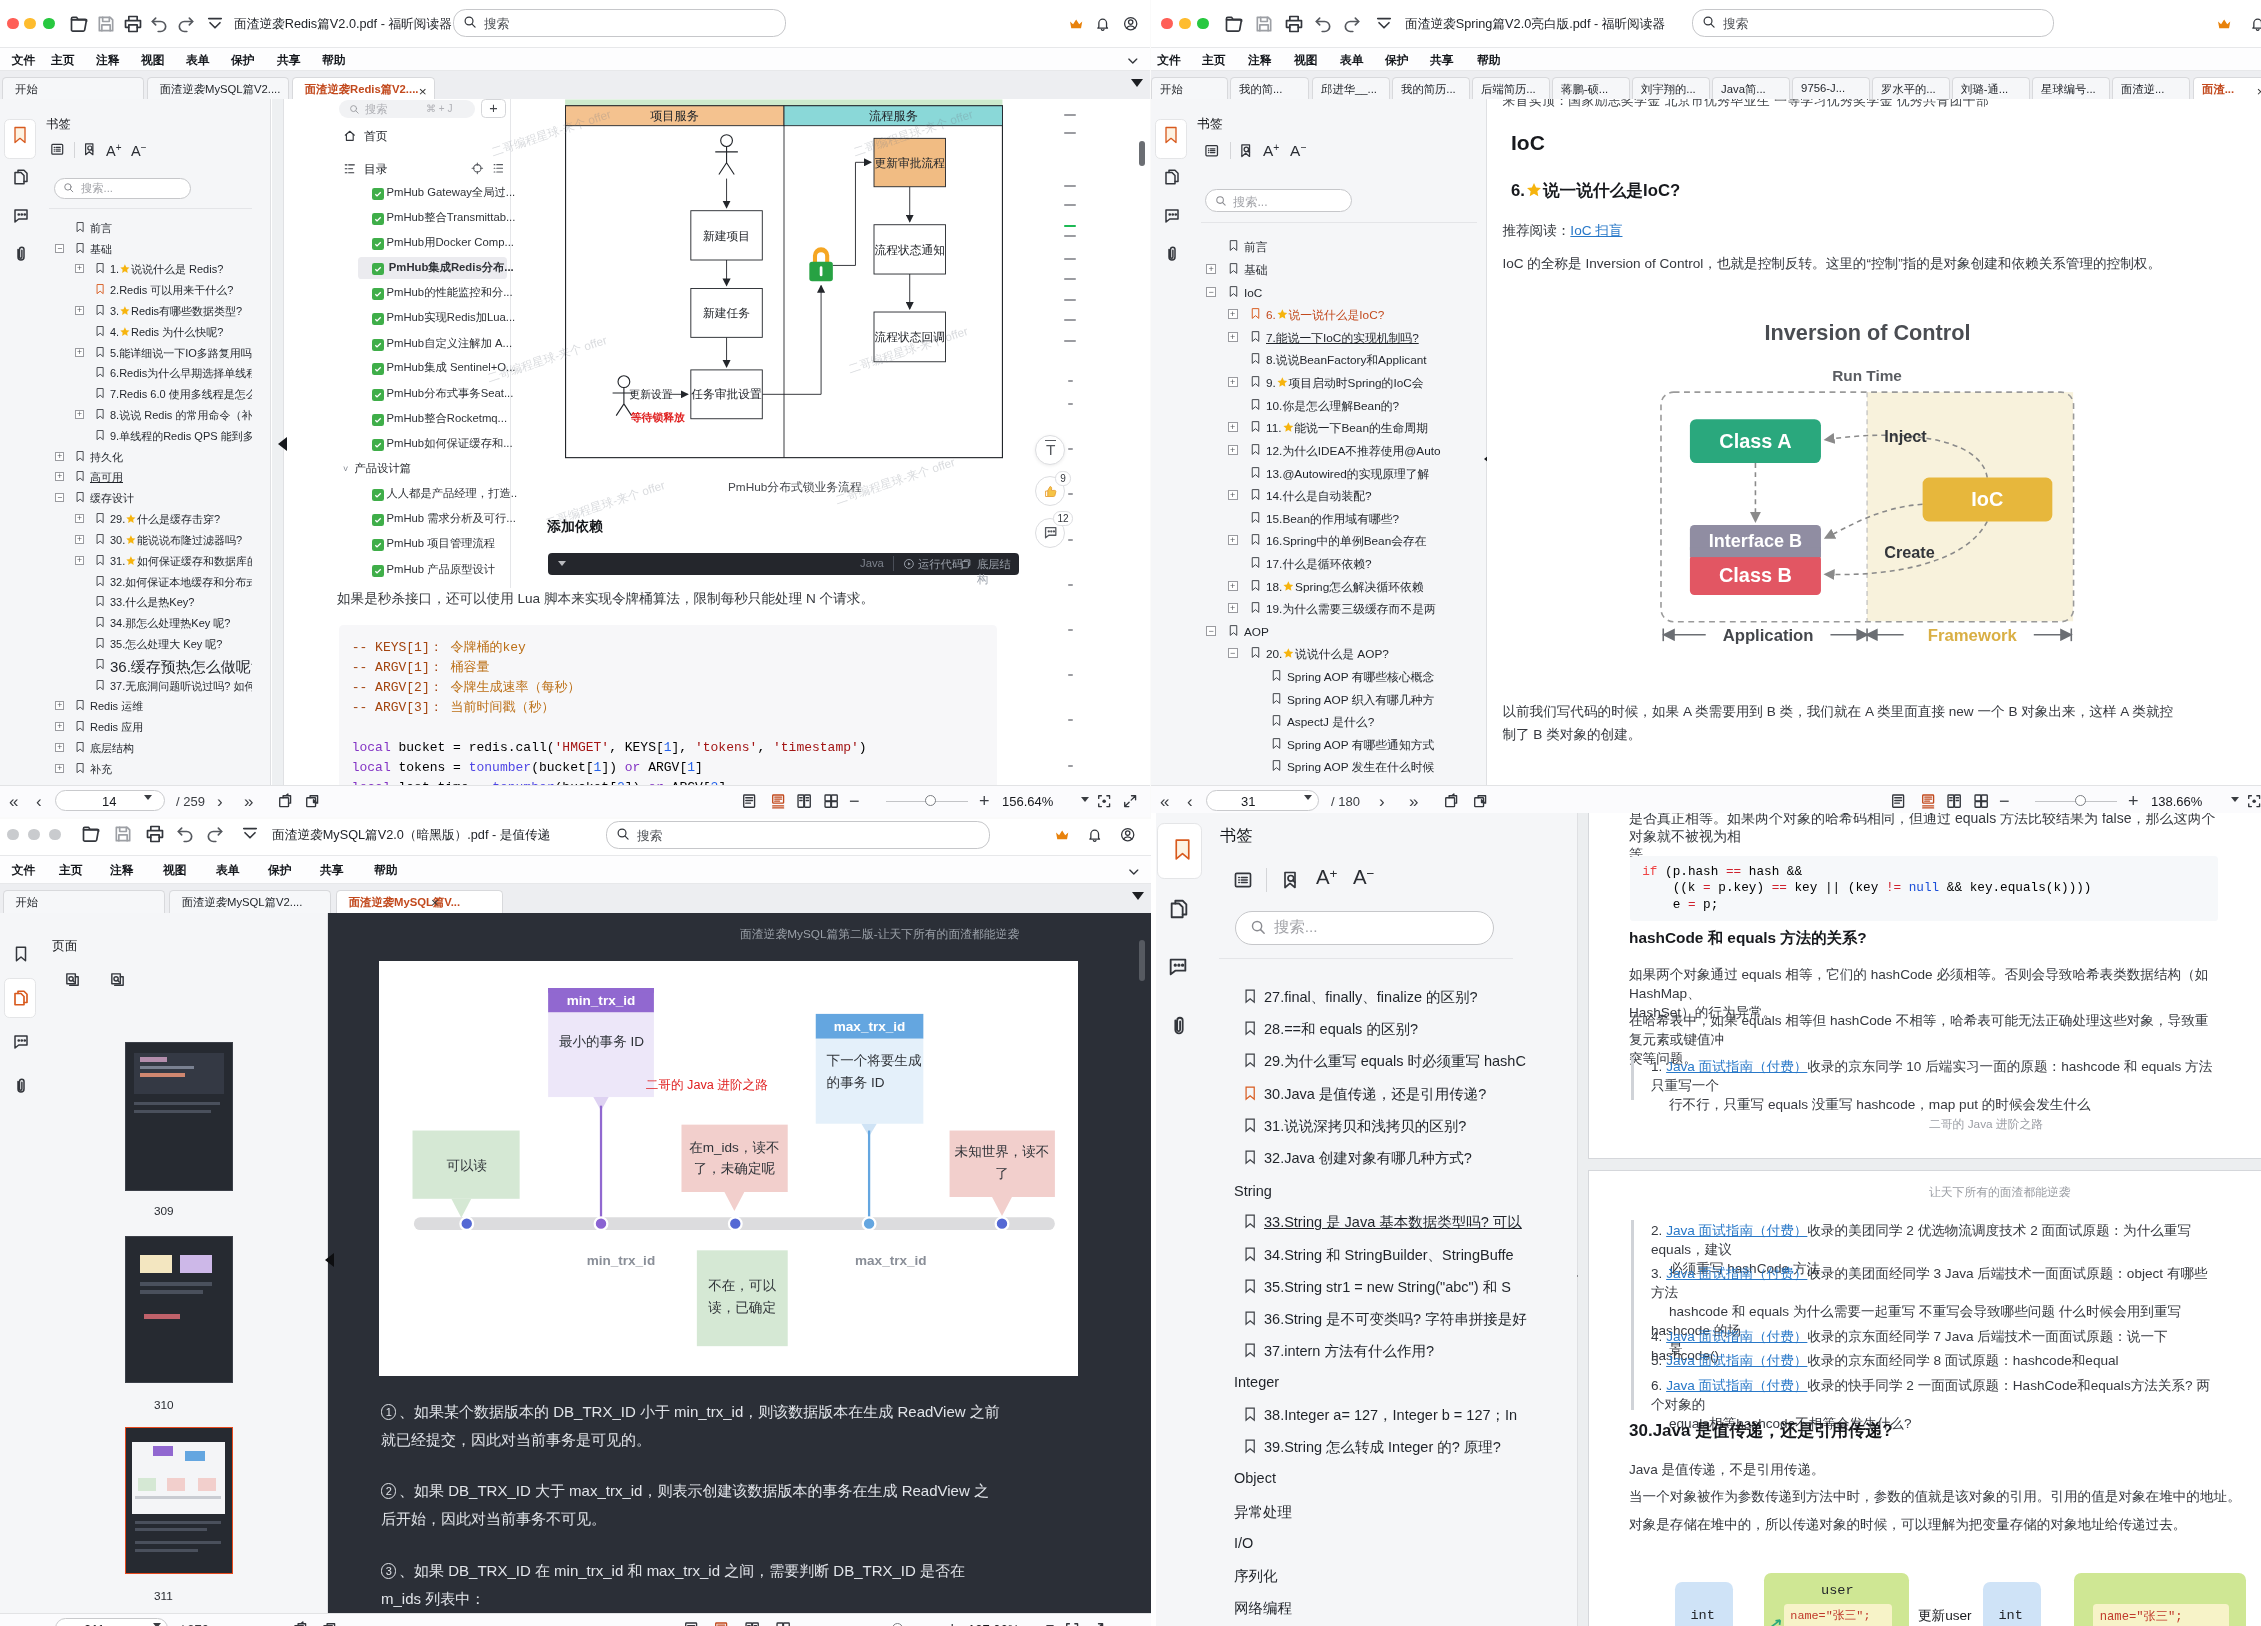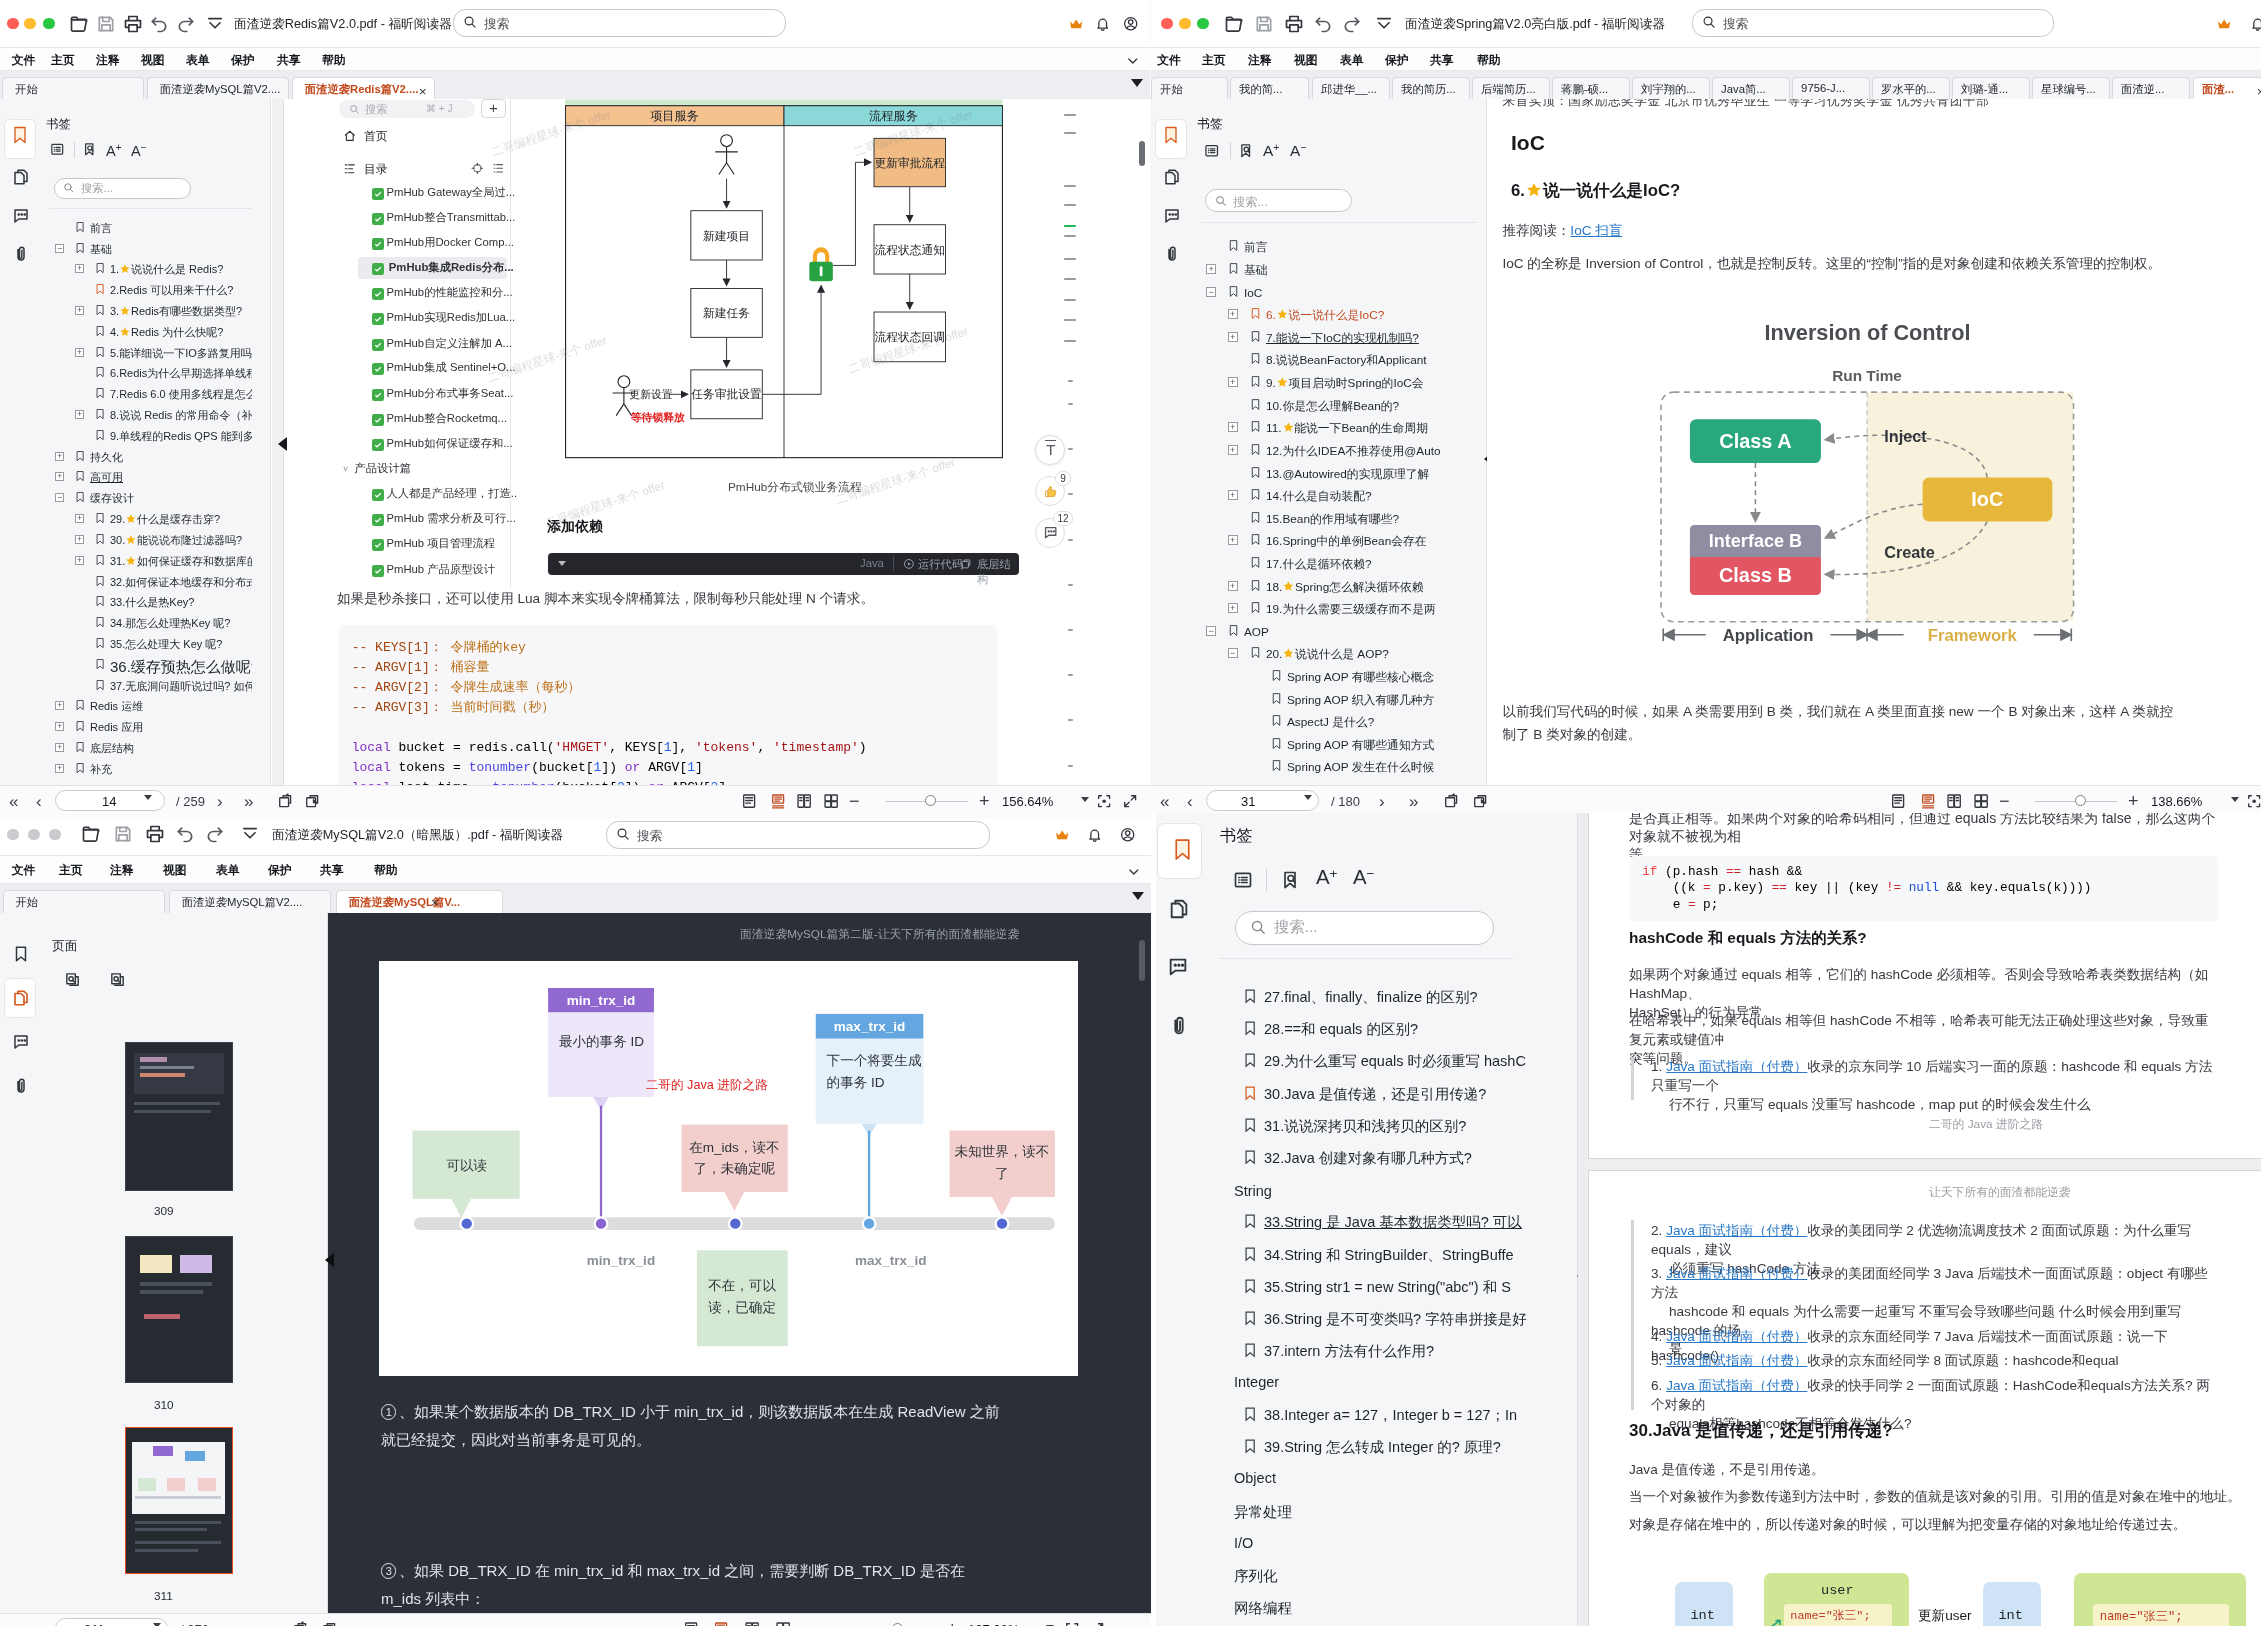--- a/index.html
+++ b/index.html
@@ -1193,21 +1193,21 @@
       </svg>
   <svg class="ic" style="left:175px;top:5.4px;stroke:#55585e" width="20" height="20" viewBox="0 0 44 44">
         <use href="#undo"></use>
       </svg>
   <svg class="ic" style="left:205px;top:5.4px;stroke:#55585e" width="20" height="20" viewBox="0 0 44 44">
         <use href="#redo"></use>
       </svg>
   <svg class="ic" style="left:240px;top:5.4px" width="20" height="20" viewBox="0 0 44 44">
         <use href="#chevv"></use>
       </svg>
-  <div class="abs" style="left:272px;top:8.1px;font-size:12.7px;color:#1d2025">面渣逆袭MySQL篇V2.0（暗黑版）.pdf - 福昕阅读器</div>
+  <div class="abs" style="left:272px;top:8.1px;font-size:12.7px;color:#1d2025">面渣逆袭MySQL篇V2.0（暗黑版）.pdf - 是值传递</div>
   <div class="srch" style="left:606px;top:1.8px;width:384px;height:28px"></div>
   <svg class="ic" style="left:616px;top:8.1px" width="14.5" height="14.5" viewBox="0 0 32 32">
         <use href="#mag"></use>
       </svg>
   <div class="abs" style="left:637px;top:9px;font-size:12.7px;color:#4d5055">搜索</div>
   <svg class="ic" style="left:1054px;top:7.7px" width="16.3" height="16.3" viewBox="0 0 36 36">
         <use href="#crown"></use>
       </svg>
   <svg class="ic" style="left:1087px;top:7.7px" width="15.4" height="15.4" viewBox="0 0 34 34">
         <use href="#bell"></use>
@@ -1342,20 +1342,21 @@
 <text x="786" y="470" text-anchor="middle">了，未确定呢</text>
 <text x="1378" y="432" text-anchor="middle">未知世界，读不</text>
 <text x="1378" y="480" text-anchor="middle">了</text>
 <text x="535" y="673" text-anchor="middle" font-weight="bold" fill="#8a8f98">min_trx_id</text>
 <text x="1132" y="673" text-anchor="middle" font-weight="bold" fill="#8a8f98">max_trx_id</text>
 <text x="803" y="727" text-anchor="middle">不在，可以</text>
 <text x="803" y="776" text-anchor="middle">读，已确定</text>
 </g>
 </svg>
 <div class="abs" style="left:53px;top:485px;font-size:15px;color:#e2e5ea;line-height:28px;width:692px"><span class="cnum">1</span>、如果某个数据版本的 DB_TRX_ID 小于 min_trx_id，则该数据版本在生成 ReadView 之前<br>就已经提交，因此对当前事务是可见的。</div>
+<div class="abs" style="left:53px;top:564px;font-size:15px;color:#e2e5ea;line-height:28px;width:692px"><span class="cnum">2</span>、如果 DB_TRX_ID 大于 max_trx_id，则表示创建该数据版本的事务在生成 ReadView 之<br>后开始，因此对当前事务不可见。</div>
 <div class="abs" style="left:53px;top:644px;font-size:15px;color:#e2e5ea;line-height:28px;width:692px"><span class="cnum">3</span>、如果 DB_TRX_ID 在 min_trx_id 和 max_trx_id 之间，需要判断 DB_TRX_ID 是否在<br>m_ids 列表中：</div>
 <div class="abs" style="left:811px;top:27px;width:6.3px;height:41px;background:#565a61;border-radius:3.2px"></div>
 </div>
   <div class="abs" style="left:318px;top:340px;width:0;height:0;border:7.2px solid transparent;border-right:9px solid #0d0e10"></div>
  </div>
  <div class="sbar" style="top:794px;height:32px;bottom:auto">
   <div class="abs" style="left:9px;top:6.3px;font-size:17px;color:#3a3d42">«</div>
   <div class="abs" style="left:36px;top:6.3px;font-size:17px;color:#3a3d42">‹</div>
   <div class="abs" style="left:55px;top:4.1px;width:113px;height:21px;border:0.9px solid #c9cacd;border-radius:11px;background:#fff"></div>
   <div class="abs" style="left:84px;top:7.7px;font-size:13px;color:#17191d">311</div>

